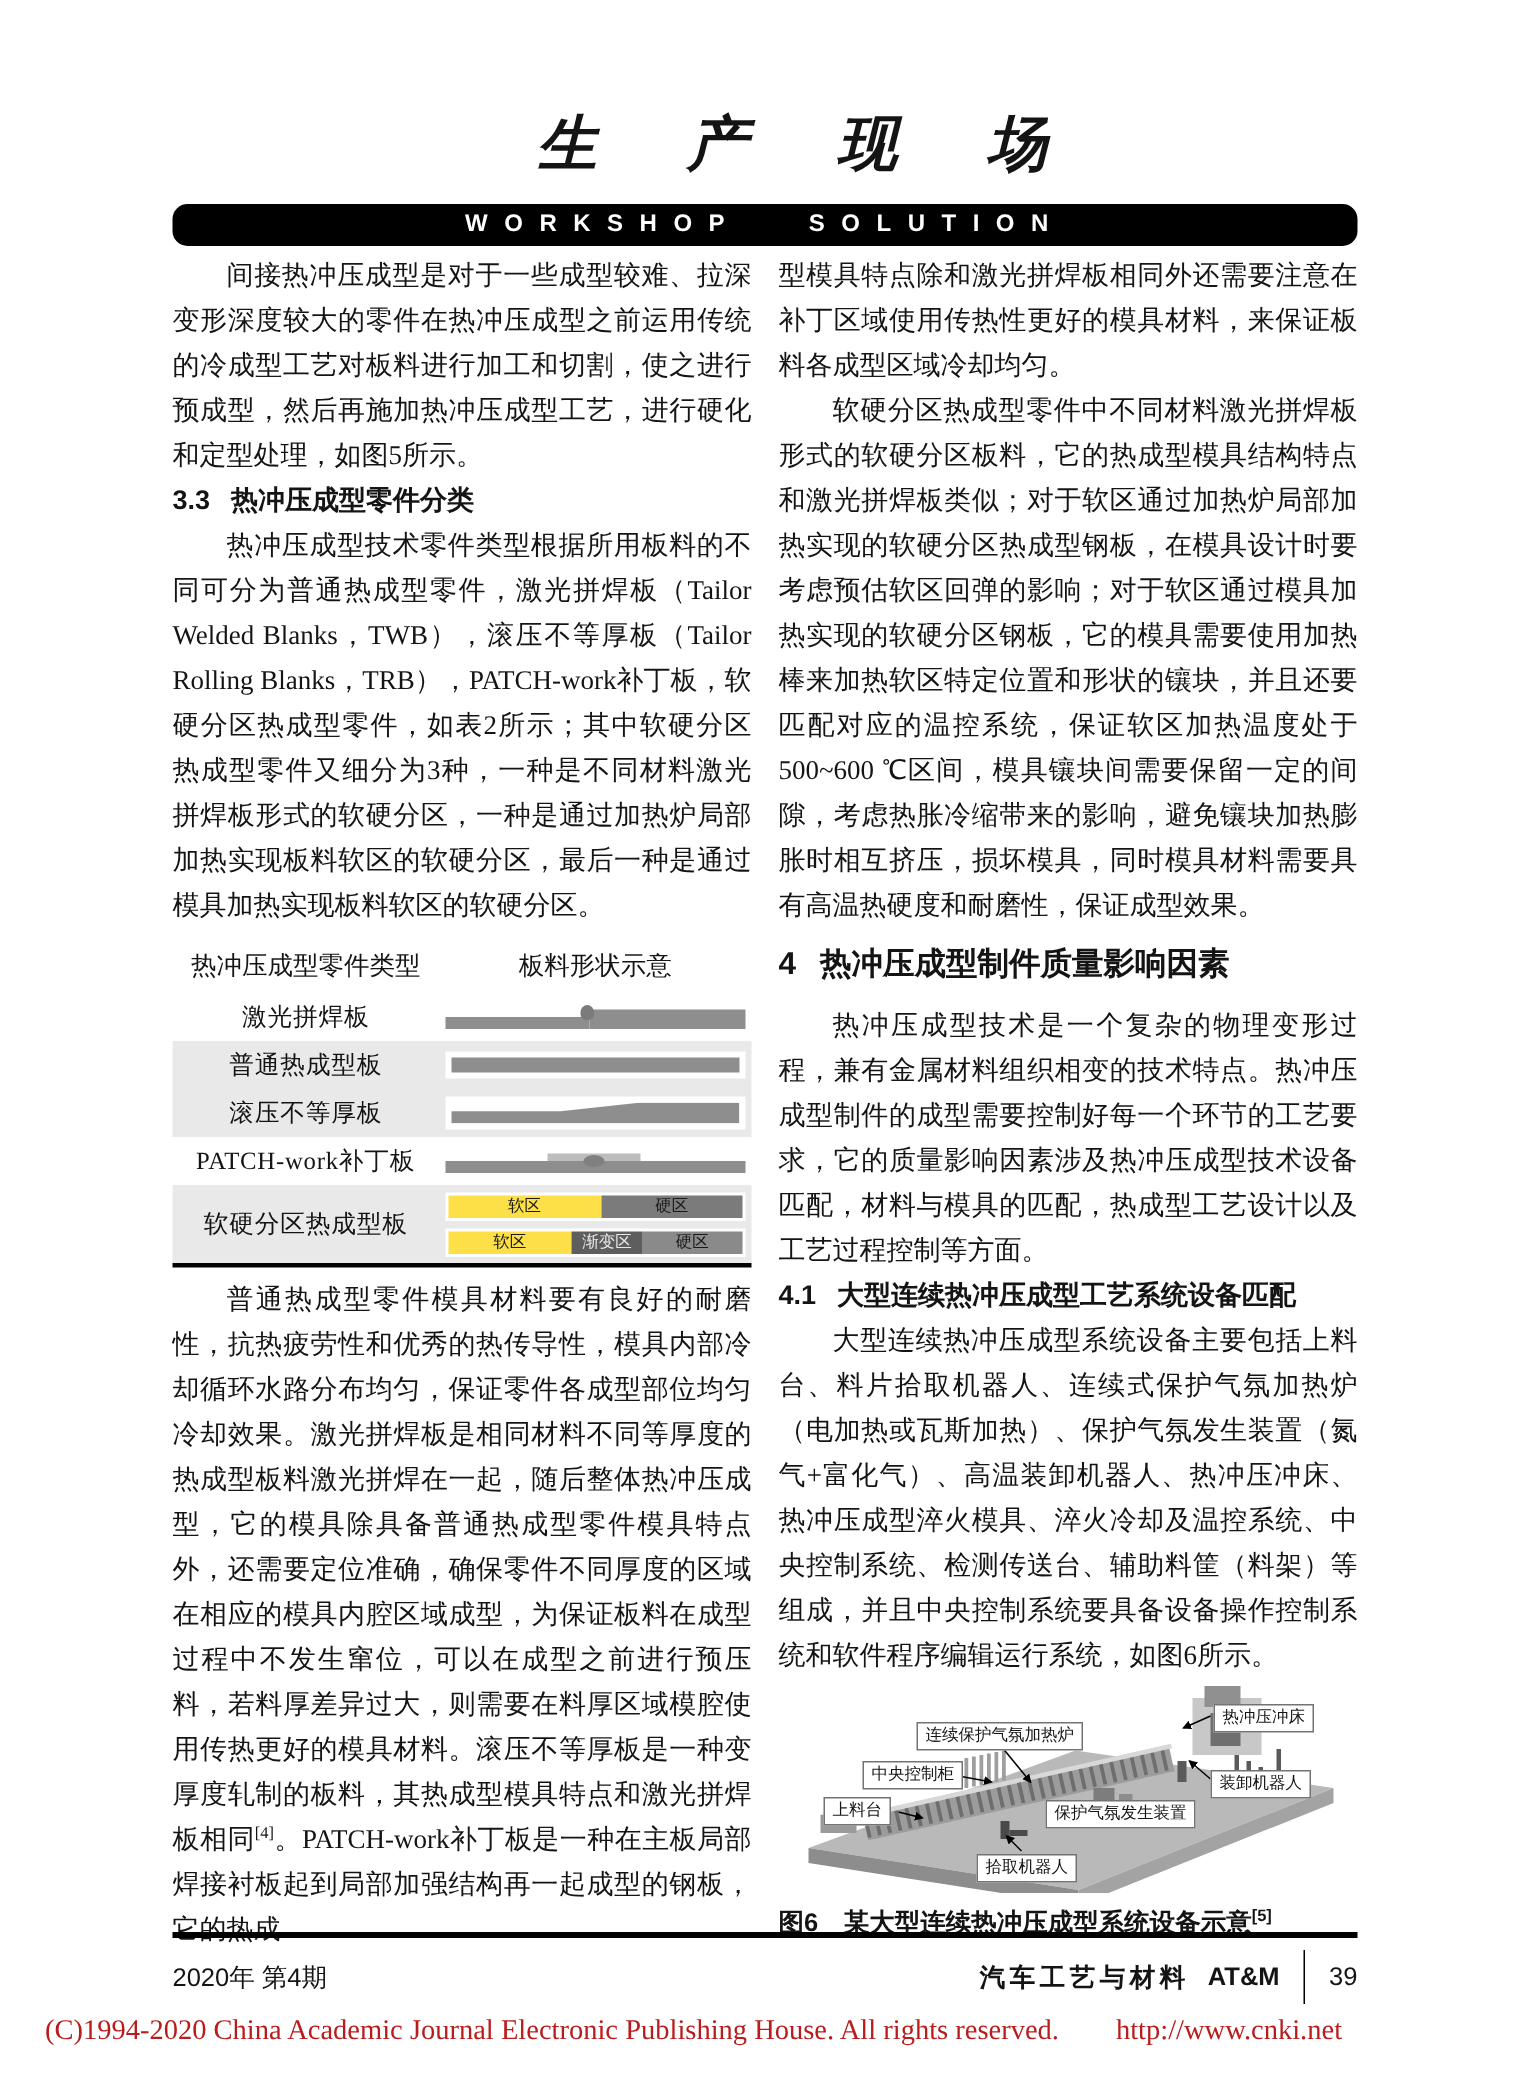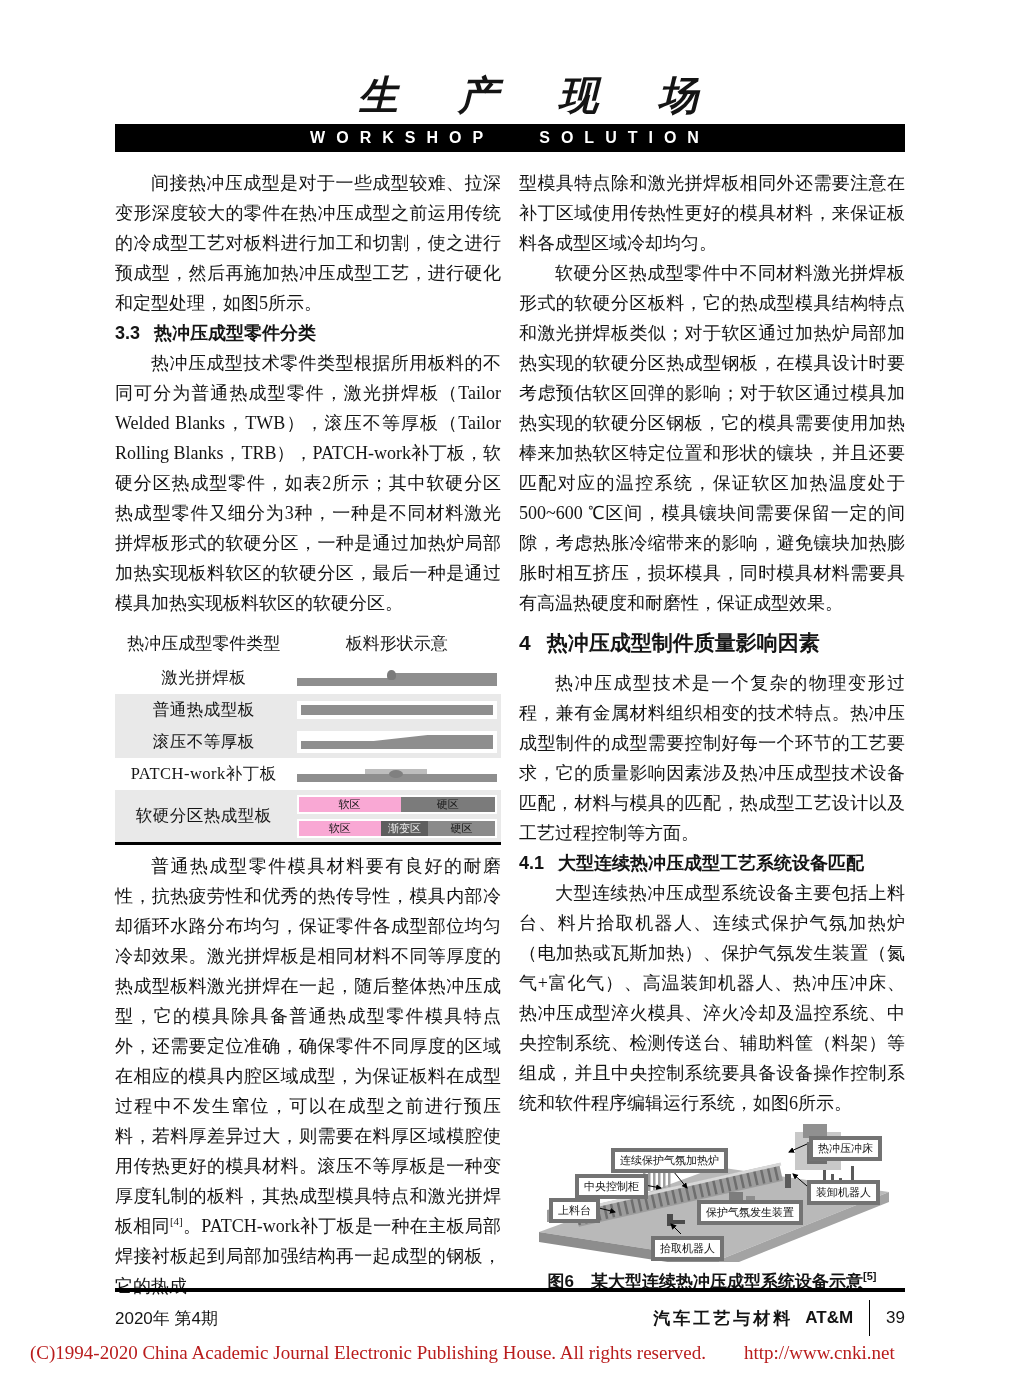--- a/index.html
+++ b/index.html
@@ -10,22 +10,22 @@
     overflow:hidden;
   }
 
   
   .cn-title {
     position:absolute; top:68px; left:0; width:100%;
     text-align:center; font-size:40px; font-style:italic; font-weight:bold;
     font-family:"DejaVu Serif", serif; letter-spacing:10px; white-space:nowrap;padding-left:25px;
   }
   .banner {
-    position:absolute; top:124px; left:115px; width:790px; height:28px;
-    background:#000; border-radius:0;
+    position:absolute; top:136px; left:115px; width:790px; height:28px;
+    background:#000; border-radius:10px;
     color:#fff; text-align:center; line-height:28px;
     font-family:"Liberation Sans", sans-serif; font-weight:bold;
     font-size:16px; letter-spacing:11px; word-spacing:30px; white-space:nowrap;
   }
 
   
   .col {
     position:absolute; width:386px; top:168px;
     font-size:18px; line-height:30px; text-align:justify;
     text-justify:inter-ideograph;
@@ -80,35 +80,35 @@
   .patch-main { position:absolute; left:0; bottom:0; width:100%; height:8px; background:#8e8e8e; }
   .patch-top  { position:absolute; left:34%; bottom:7px; width:31%; height:6px; background:#bdbdbd; }
   .patch-dot  { position:absolute; left:46%; bottom:4px; width:14px; height:8px;
                 background:#808080; border-radius:50%; }
 
   .zones { display:flex; flex-direction:column; gap:5px; }
   .zones-bar {
     display:flex; height:15px; line-height:15px; text-align:center;
     font-size:11px; color:#1a1a1a; font-family:"Liberation Sans", sans-serif;
   }
-  .z-soft  { background:#f9a8d4; }
+  .z-soft  { background:#fde047; }
   .z-hard  { background:#7b7b7b; }
   .z-grad  { background:#5e5e5e; color:#e8e8e8; }
   .w52 { width:52%; } .w48 { width:48%; }
   .w42 { width:42%; } .w24 { width:24%; } .w34 { width:34%; }
 
   
   .figure6 { position:relative; width:382px; height:140px; margin-top:4px; }
   .fig-label {
-    position:absolute; background:#fff; border:4px solid #737373;
+    position:absolute; background:#fff; border:1px solid #737373;
     font-family:"Liberation Sans", sans-serif; font-size:11px; line-height:13px;
     padding:2px 5px; white-space:nowrap; text-indent:0;
   }
   .fig-caption {
-    margin-top:8px; text-align:center; text-indent:0;
+    margin-top:8px; text-indent:0;
     font-family:"Liberation Sans", sans-serif; font-weight:bold;
     font-size:17px; line-height:24px;
   }
 
   
   .footer-rule { position:absolute; left:115px; top:1288px; width:790px; height:4px; background:#000; }
   .footer {
     position:absolute; left:115px; top:1298px; width:790px; height:40px;
     display:flex; justify-content:space-between; align-items:center;
     font-family:"Liberation Sans", sans-serif; font-size:17px;

